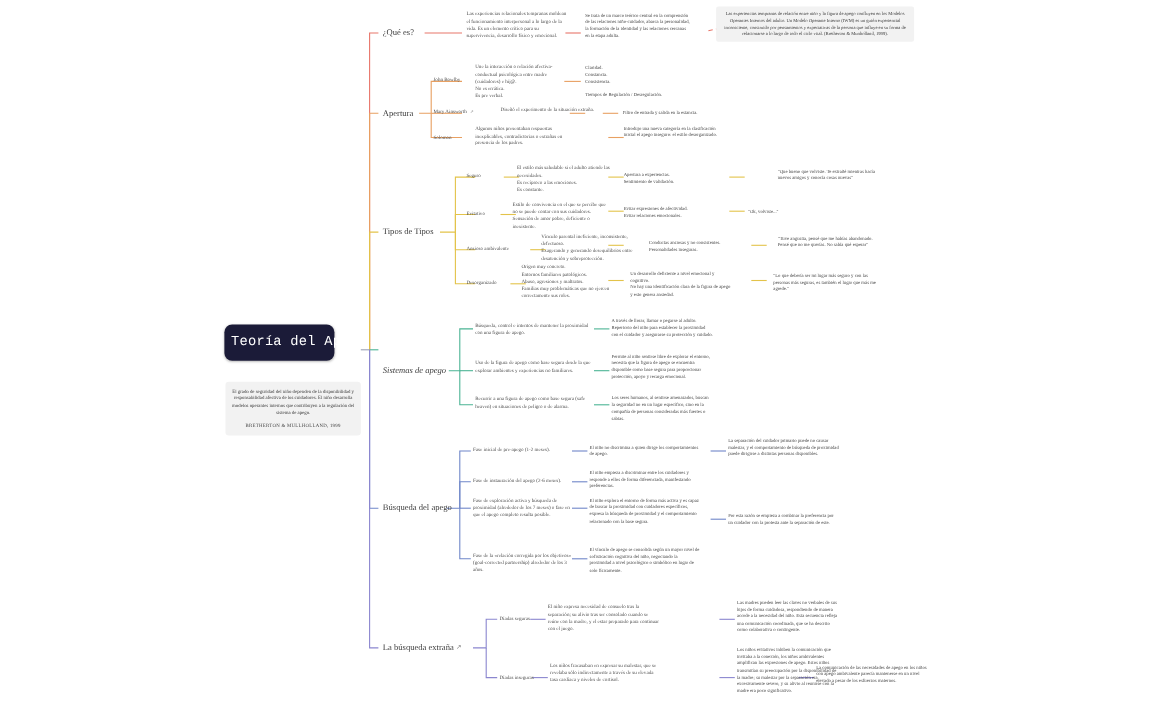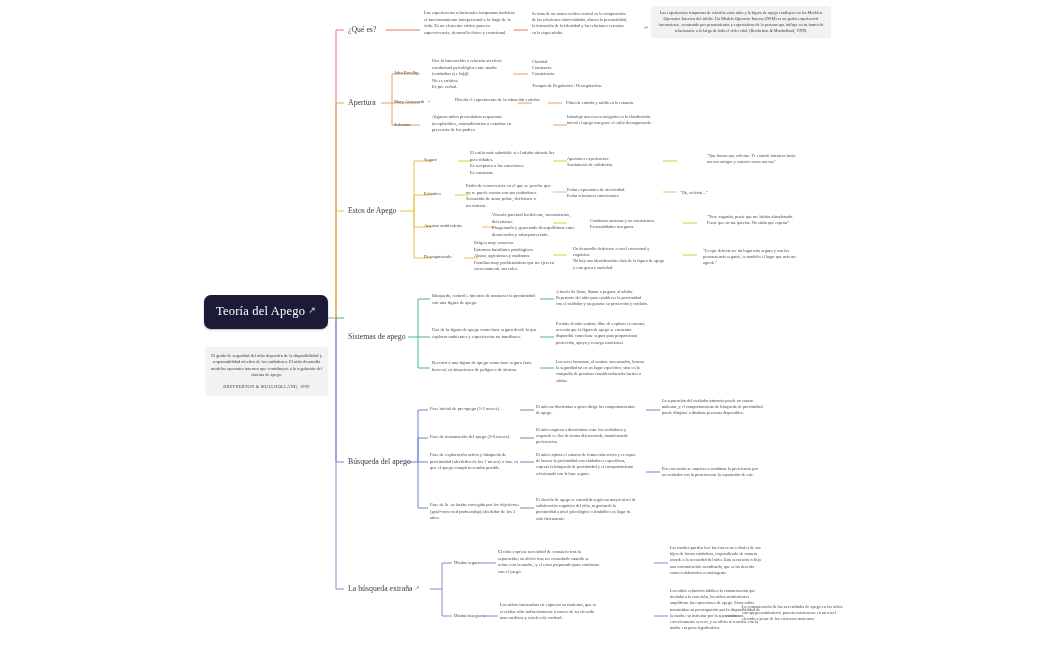--- a/index.html
+++ b/index.html
@@ -12,31 +12,32 @@
     overflow:hidden;
     position:relative;
   }
   #canvas{position:absolute;left:0;top:0;width:1050px;height:650px;}
   svg#wires{position:absolute;left:0;top:0;width:1050px;height:650px;pointer-events:none;}
 
   
   .root-node{
     position:absolute;
     left:204px;top:295px;
-    width:124px;
+    width:100px;
     box-sizing:border-box;
     background:#1b1b38;
     color:#ffffff;
     border-radius:7px;
     padding:9px 6px 10px 6px;
     text-align:center;
     font-size:12.5px;
     letter-spacing:.2px;
     white-space:nowrap;
     box-shadow:0 1px 2px rgba(0,0,0,.25);
+    font-family:Liberation Mono, monospace;
   }
   .root-node .ext{font-size:9px;vertical-align:2px;margin-left:3px;opacity:.85;}
 
   .root-note{
     position:absolute;
     left:205px;top:347px;
     width:123px;
     box-sizing:border-box;
     background:#f2f2f2;
     border-radius:3px;
@@ -166,21 +167,21 @@
   <div class="n leaf" style="left:532px;top:83px;width:110px;">Tiempos de Regulación / Desregulación.</div>
 
   <div class="n sub" style="left:394px;top:99px;"><span>Mary Ainsworth</span><span style="font-size:4px;margin-left:3px;opacity:.7;">↗</span></div>
   <div class="n sub" style="left:455px;top:97px;width:90px;">Diseñó el experimento de la situación extraña.</div>
   <div class="n leaf" style="left:566px;top:100px;width:100px;">Filtro de entrada y salida en la estancia.</div>
 
   <div class="n sub" style="left:394px;top:122px;"><span>Solomon</span></div>
   <div class="n sub" style="left:432px;top:114px;width:90px;">Algunos niños presentaban respuestas inexplicables, contradictorias o extrañas en presencia de los padres.</div>
   <div class="n leaf" style="left:567px;top:114px;width:88px;">Introdujo una nueva categoría en la clasificación inicial el apego inseguro: el estilo desorganizado.</div>
 
-  <div class="n lbl" style="left:348px;top:206px;">Estos de Apego</div>
+  <div class="n lbl" style="left:348px;top:206px;">Tipos de Tipos</div>
 
   <div class="n sub" style="left:424px;top:157px;"><span>Seguro</span></div>
   <div class="n sub" style="left:470px;top:150px;width:86px;white-space:pre-line;">El estilo más saludable si el adulto atiende las necesidades.
 Es recíproco a las emociones.
 Es constante.</div>
   <div class="n leaf" style="left:567px;top:156px;width:86px;white-space:pre-line;">Apertura a experiencias.
 Sentimiento de validación.</div>
   <div class="n leaf" style="left:707px;top:153px;width:94px;">"Que bueno que volviste. Te extrañé mientras hacía nuevos amigos y conocía cosas nuevas"</div>
 
   <div class="n sub" style="left:424px;top:191px;"><span>Evitativo</span></div>
@@ -198,21 +199,21 @@
 
   <div class="n sub" style="left:424px;top:254px;"><span>Desorganizado</span></div>
   <div class="n sub" style="left:474px;top:240px;width:104px;white-space:pre-line;">Origen muy concreto.
 Entornos familiares patológicos.
 Abuso, agresiones y maltratos.
 Familias muy problemáticas que no ejercen correctamente sus roles.</div>
   <div class="n leaf" style="left:573px;top:246px;width:92px;white-space:pre-line;">Un desarrollo deficiente a nivel emocional y cognitivo.
 No hay una identificación clara de la figura de apego y esto genera ansiedad.</div>
   <div class="n leaf" style="left:703px;top:248px;width:100px;">"Lo que debería ser mi lugar más seguro y con las personas más seguras, es también el lugar que más me agrede."</div>
 
-  <div class="n lbl" style="left:348px;top:332px;">Sistemas de apego</div>
+  <div class="n lbl" style="left:348px;top:332px;font-style:italic;">Sistemas de apego</div>
 
   <div class="n sub" style="left:432px;top:293px;width:106px;">Búsqueda, control e intentos de mantener la proximidad con una figura de apego.</div>
   <div class="n leaf" style="left:556px;top:289px;width:92px;">A través de llorar, llamar o pegarse al adulto. Repertorio del niño para establecer la proximidad con el cuidador y asegurarse su protección y cuidado.</div>
 
   <div class="n sub" style="left:432px;top:327px;width:106px;">Uso de la figura de apego como base segura desde la que explorar ambientes y experiencias no familiares.</div>
   <div class="n leaf" style="left:556px;top:321px;width:92px;">Permite al niño sentirse libre de explorar el entorno, necesita que la figura de apego se encuentra disponible como base segura para proporcionar protección, apoyo y recarga emocional.</div>
 
   <div class="n sub" style="left:432px;top:360px;width:106px;">Recurrir a una figura de apego como base segura (safe heaven) en situaciones de peligro o de alarma.</div>
   <div class="n leaf" style="left:556px;top:359px;width:92px;">Los seres humanos, al sentirse amenazados, buscan la seguridad no en un lugar específico, sino en la compañía de personas consideradas más fuertes o sabias.</div>
 

